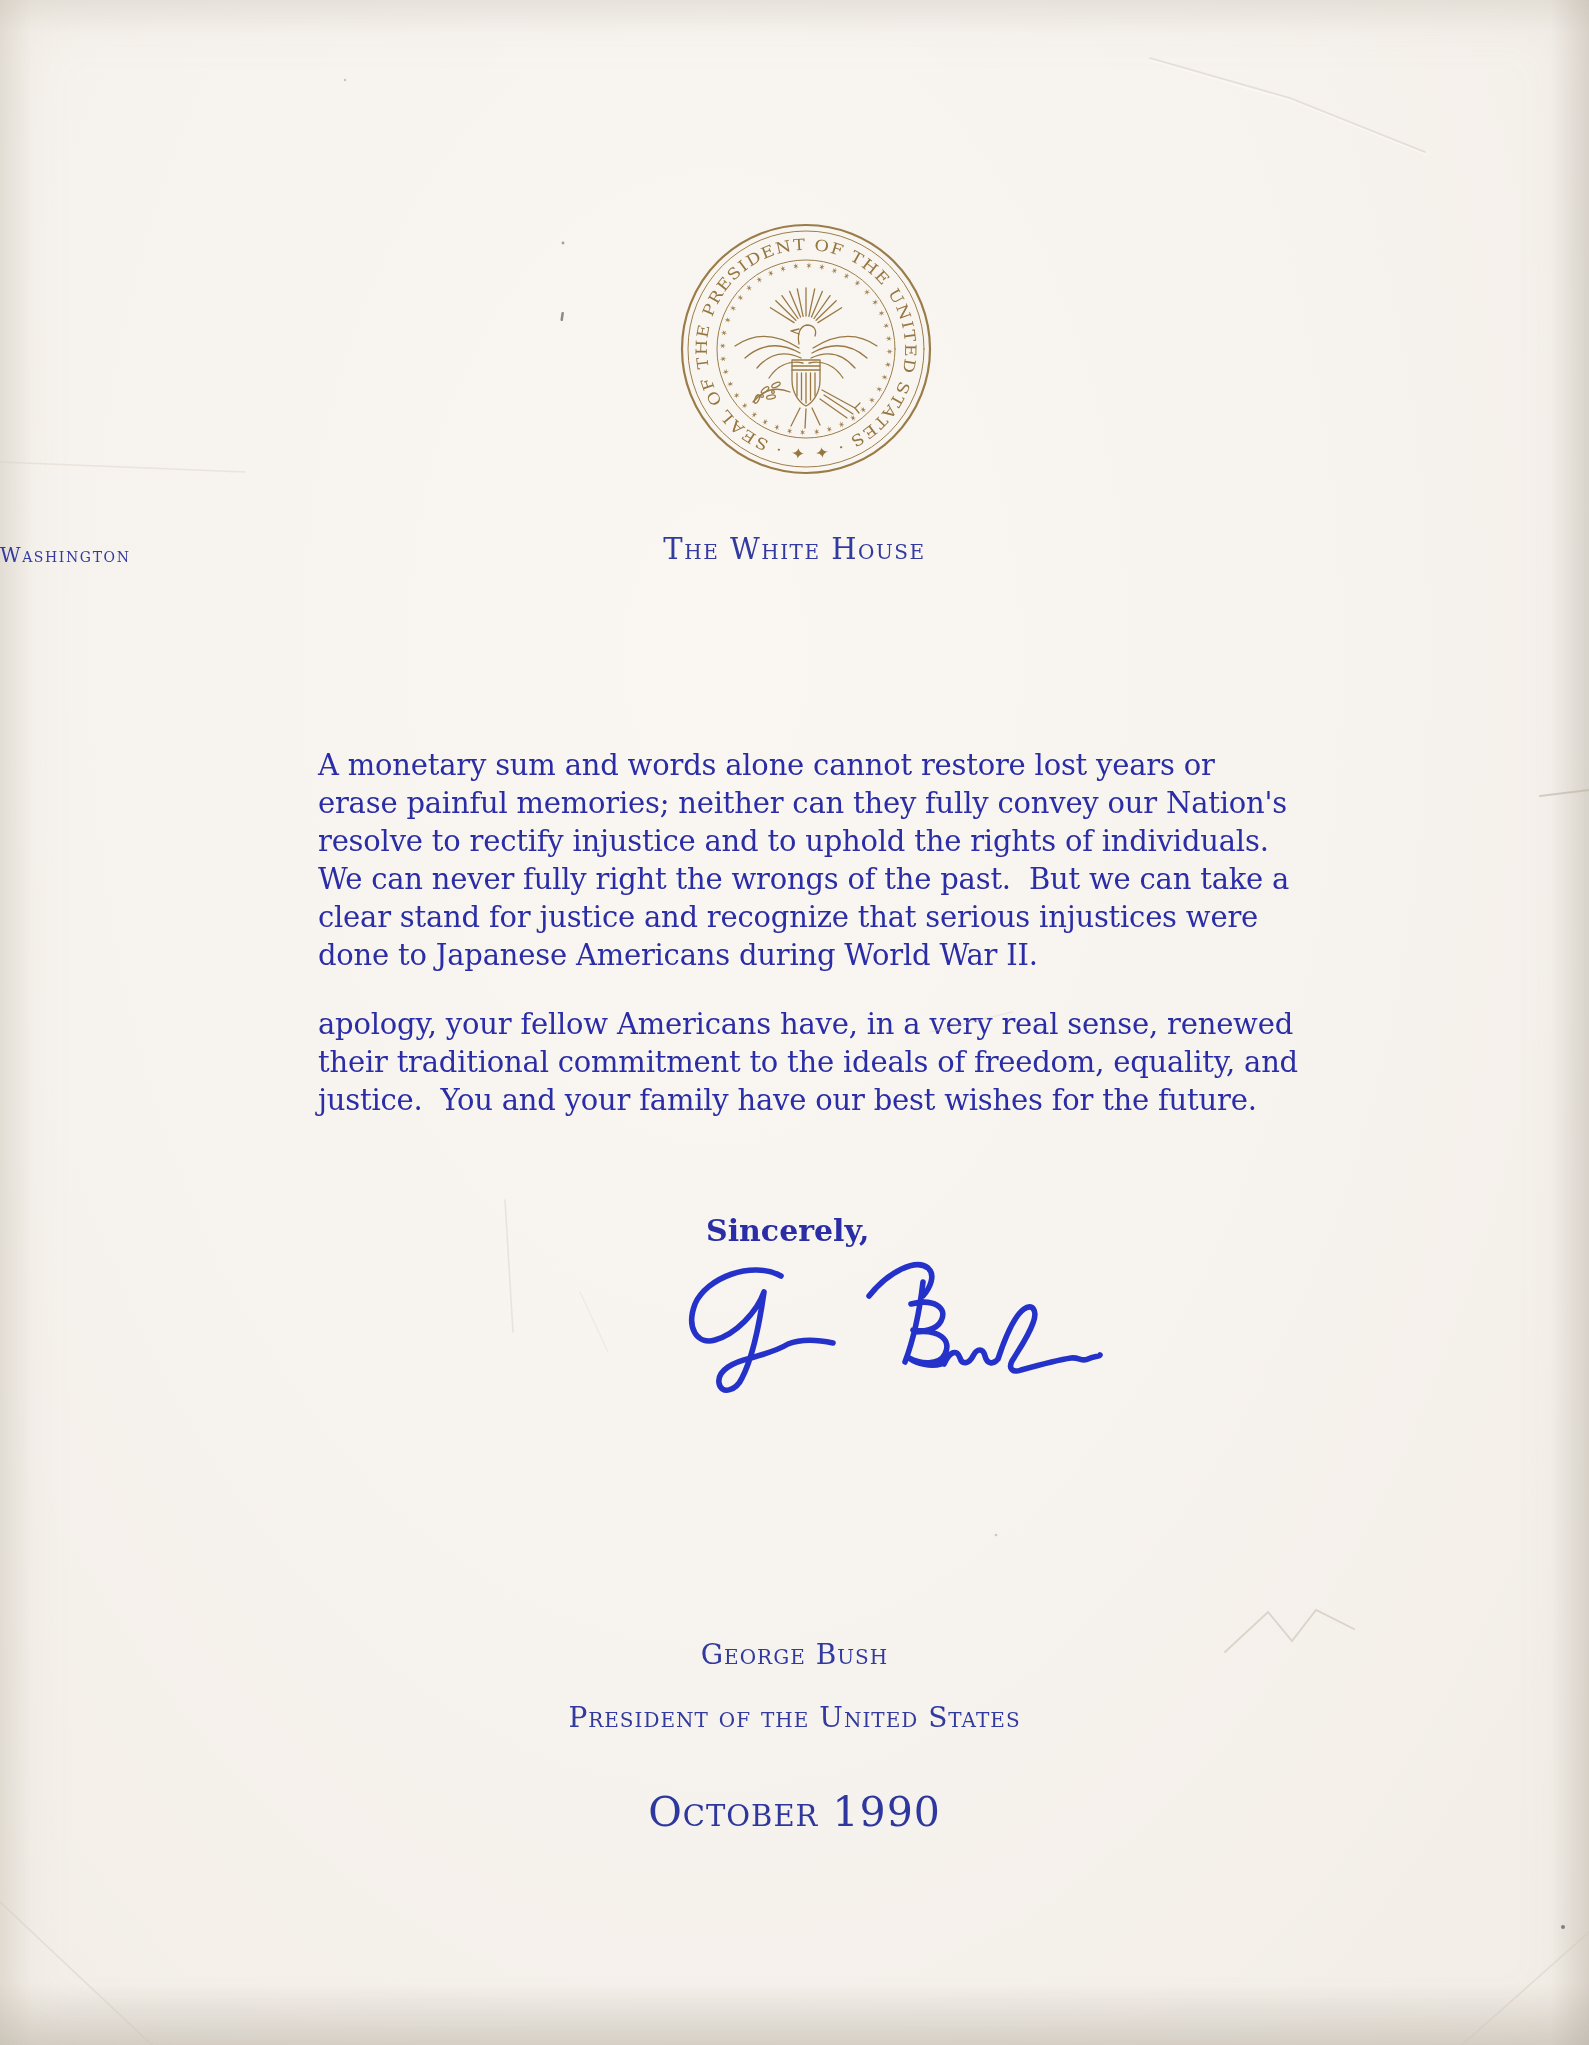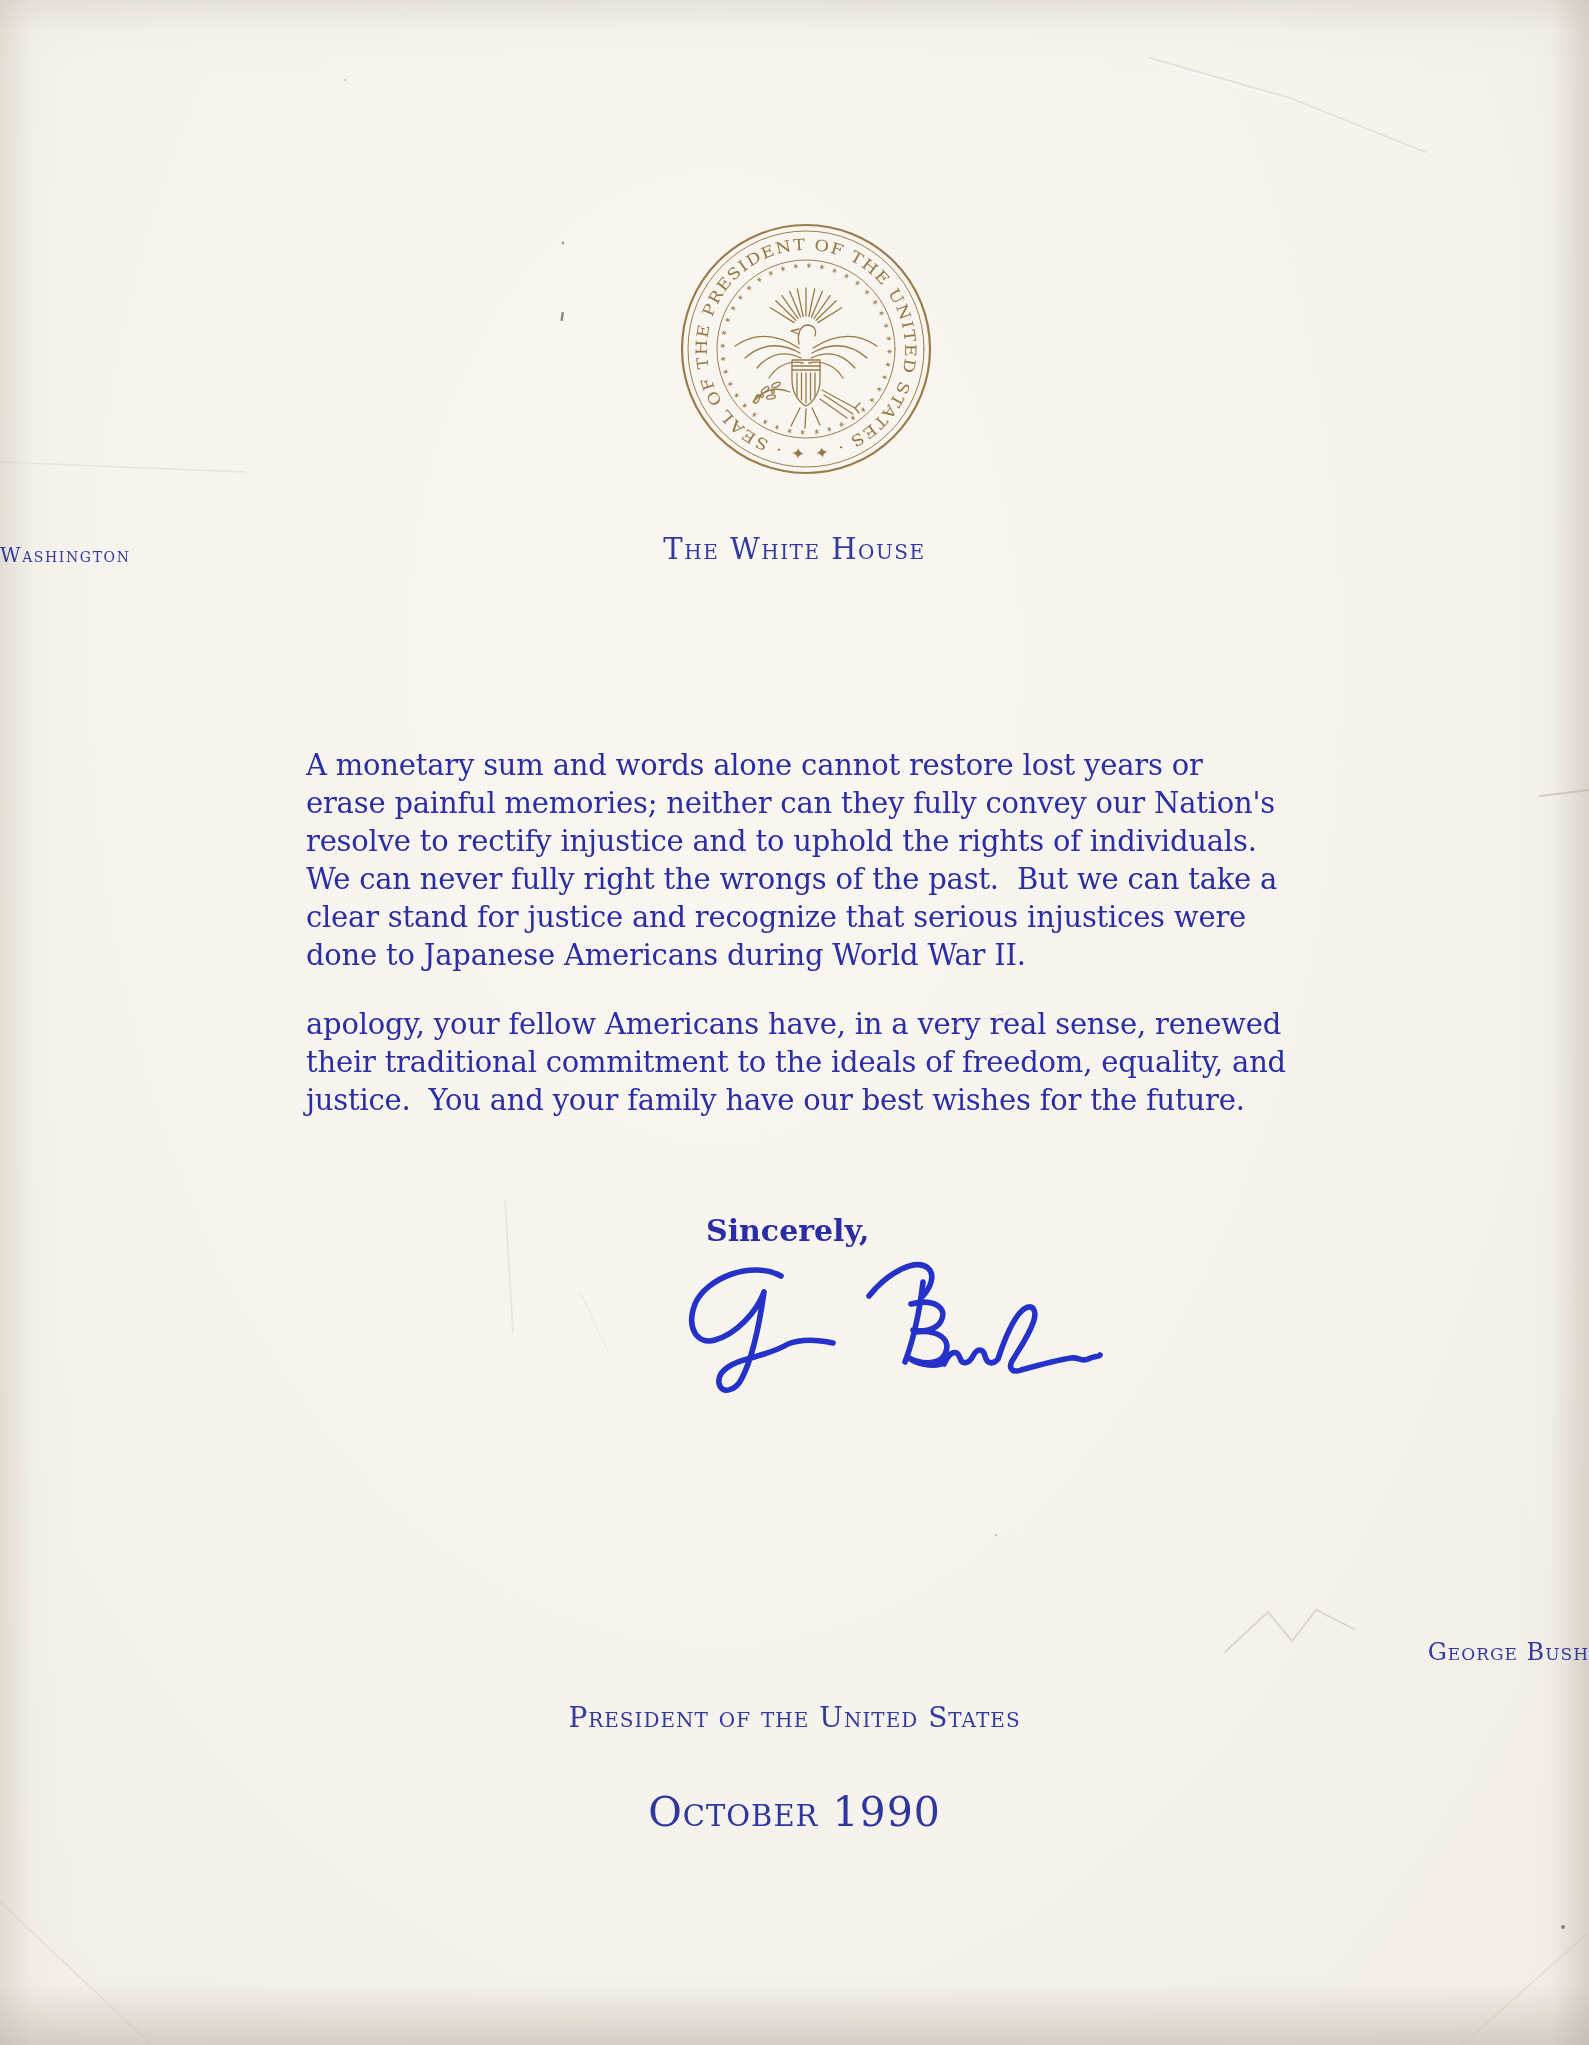--- a/index.html
+++ b/index.html
@@ -39,39 +39,39 @@
     margin-top: 35px;
   }
   .letterhead-city {
     position: absolute; left: 0; right: 0; top: 543px;
     font-variant: small-caps;
     font-size: 20px; letter-spacing: 1.6px;
     color: #323a9f;
   }
 
   .body-text {
-    position: absolute; left: 306px; top: 746px;
+    position: absolute; left: 318px; top: 746px;
     color: #2b2da6;
     font-size: 29px;
     letter-spacing: -0.2px;
   }
   .paragraph { margin: 0 0 31px 0; }
   .body-line { white-space: pre; line-height: 38px; }
 
   .valediction {
     position: absolute; left: 706px; top: 1212px;
     color: #2b2da6; font-weight: 700; font-size: 30px; line-height: 38px;
   }
 
   .signature-wrap { position: absolute; left: 660px; top: 1252px; width: 445px; height: 155px; }
 
   .signer-name {
     position: absolute; left: 0; right: 0; top: 1638px;
-    text-align: right; font-variant: small-caps;
-    font-size: 24px; letter-spacing: 1px; color: #323a9f;
+    text-align: center; font-variant: small-caps;
+    font-size: 28px; letter-spacing: 1px; color: #323a9f;
   }
   .signer-title {
     position: absolute; left: 0; right: 0; top: 1680px;
     text-align: center; font-variant: small-caps;
     font-size: 28px; letter-spacing: 1px; color: #323a9f; margin-top: 21px;
   }
   .date-line {
     position: absolute; left: 0; right: 0; top: 1788px;
     text-align: center; font-variant: small-caps;
     font-size: 41px; letter-spacing: 1px; color: #2e379e;

